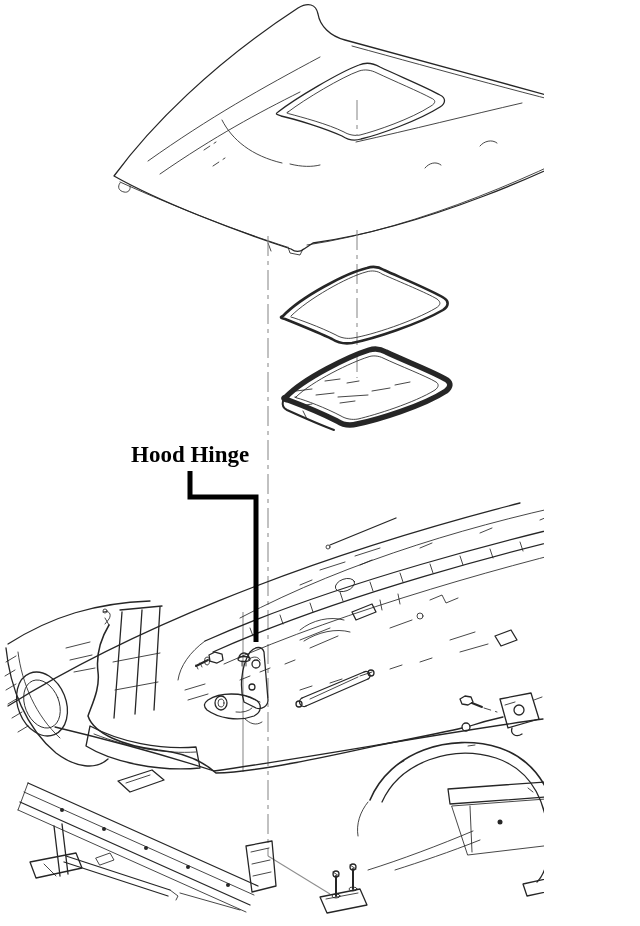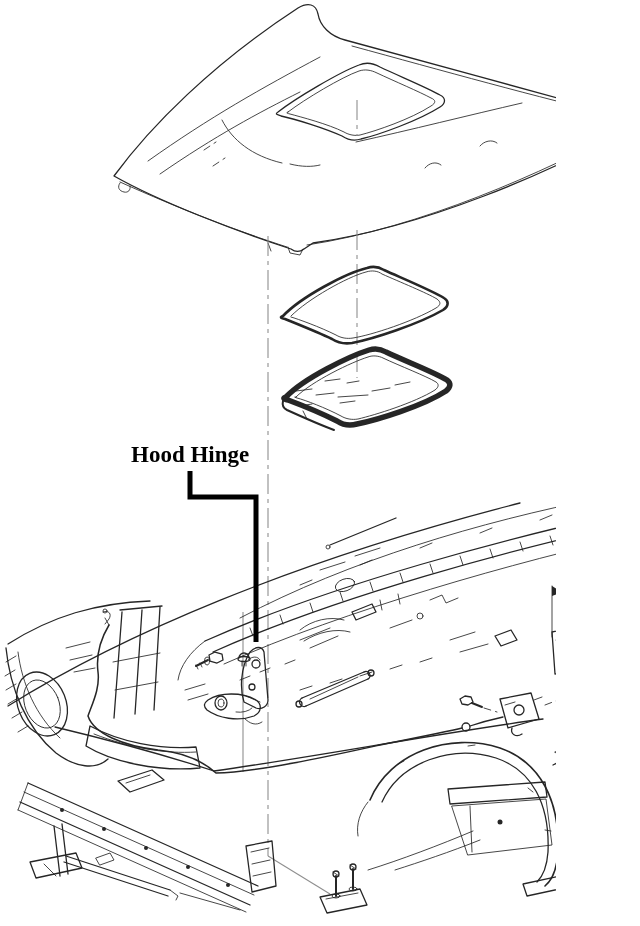--- a/index.html
+++ b/index.html
@@ -3,21 +3,21 @@
 <meta charset="utf-8">
 <style>
   :root{
     --bg:#ffffff;
     --ink:#262626;
     --cl:#8f8f8f;
     --label:#000000;
   }
   html,body{margin:0;padding:0;background:var(--bg);}
   .stage{position:relative;width:544px;height:926px;background:var(--bg);overflow:hidden;
-         font-family:"Liberation Serif", serif;padding-left:12px;}
+         font-family:"Liberation Serif", serif;}
   svg{position:absolute;left:0;top:0;display:block;}
   svg *{vector-effect:none;}
   .ln{fill:none;stroke:var(--ink);stroke-linecap:round;stroke-linejoin:round;stroke-width:1.3px;}
   .t{stroke-width:.85px;}
   .h{stroke-width:2px;}
   .ring{stroke-width:2.6px;}
   .rim{stroke-width:5.5px;stroke-linejoin:round;}
   .cl{fill:none;stroke:var(--cl);stroke-width:1.1px;}
   .dash{stroke-dasharray:7 5;}
   .cdash{stroke-dasharray:20 5 4 5;}

